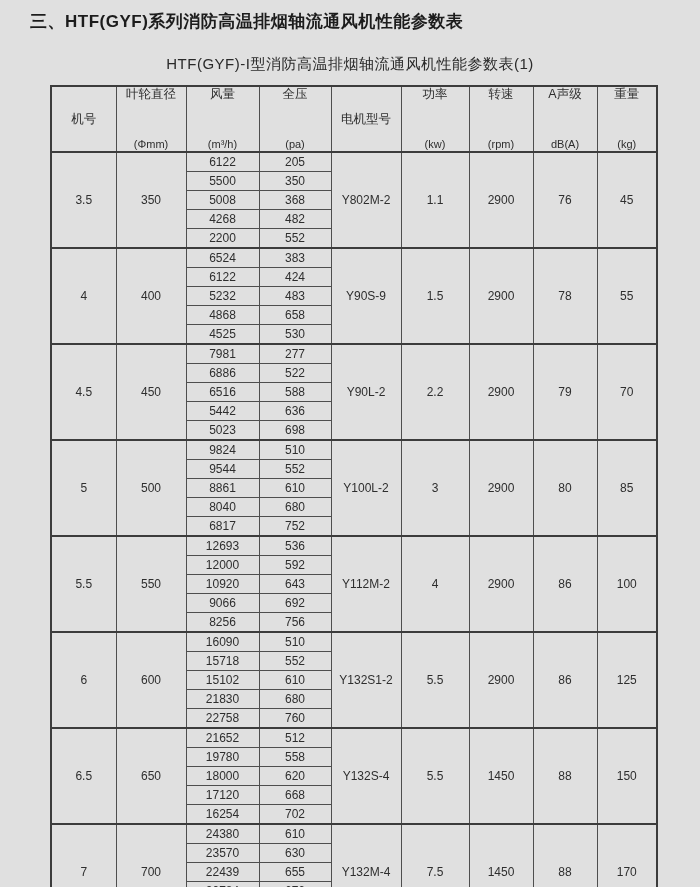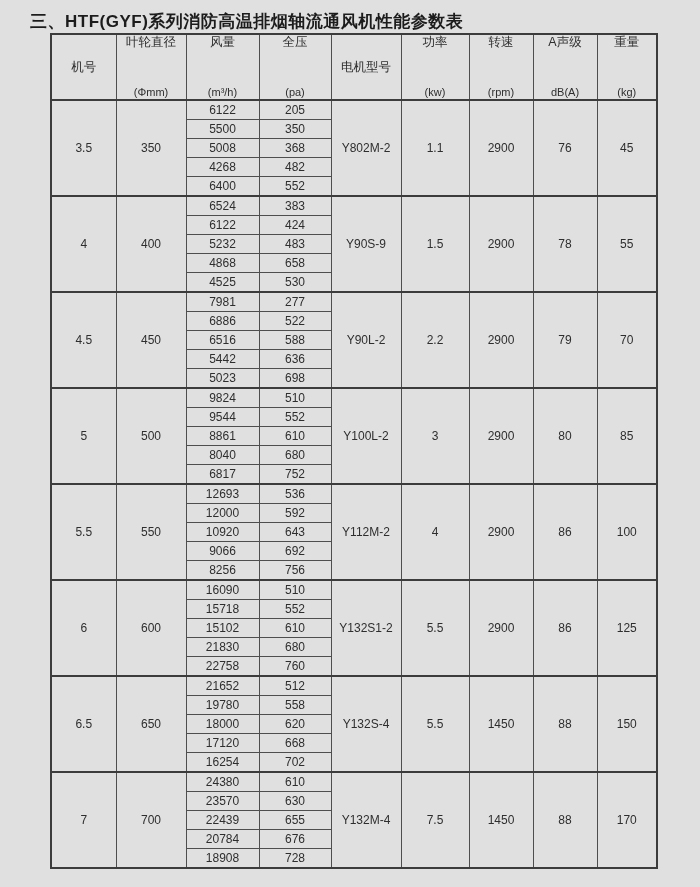--- a/index.html
+++ b/index.html
@@ -12,21 +12,21 @@
     background: #e0e0e0;
     font-family: "Liberation Sans", "DejaVu Sans", sans-serif;
     color: #262626;
     position: relative;
     overflow: hidden;
   }
   .page-title {
     font-size: 17px;
     font-weight: bold;
     color: #1c1c1c;
-    margin: 10px 0 0 30px;
+    margin: 10px 0 8px 30px;
     letter-spacing: 0.5px;
   }
   .table-caption {
     font-size: 15px;
     font-weight: normal;
     color: #2a2a2a;
     text-align: center;
     margin: 22px 0 11px 0;
     letter-spacing: 0.5px;
   }
@@ -74,20 +74,21 @@
   }
   .perf-table tbody td {
     line-height: 18px;
   }
 </style>
 </head>
 <body>
 
 <div class="page">
   <h1 class="page-title">三、HTF(GYF)系列消防高温排烟轴流通风机性能参数表</h1>
+  <div class="table-caption">HTF(GYF)-I型消防高温排烟轴流通风机性能参数表(1)</div>
 
   <table class="perf-table">
     <colgroup>
       <col style="width:65px">
       <col style="width:70px">
       <col style="width:73px">
       <col style="width:72px">
       <col style="width:70px">
       <col style="width:68px">
       <col style="width:64px">
@@ -150,21 +151,21 @@
         </tr>
         <tr>
           <td>5008</td>
           <td>368</td>
         </tr>
         <tr>
           <td>4268</td>
           <td>482</td>
         </tr>
         <tr>
-          <td>6400</td>
+          <td>2200</td>
           <td>552</td>
         </tr>
         <tr class="group-start">
           <td rowspan="5">4</td>
           <td rowspan="5">400</td>
           <td>6524</td>
           <td>383</td>
           <td rowspan="5">Y90S-9</td>
           <td rowspan="5">1.5</td>
           <td rowspan="5">2900</td>

